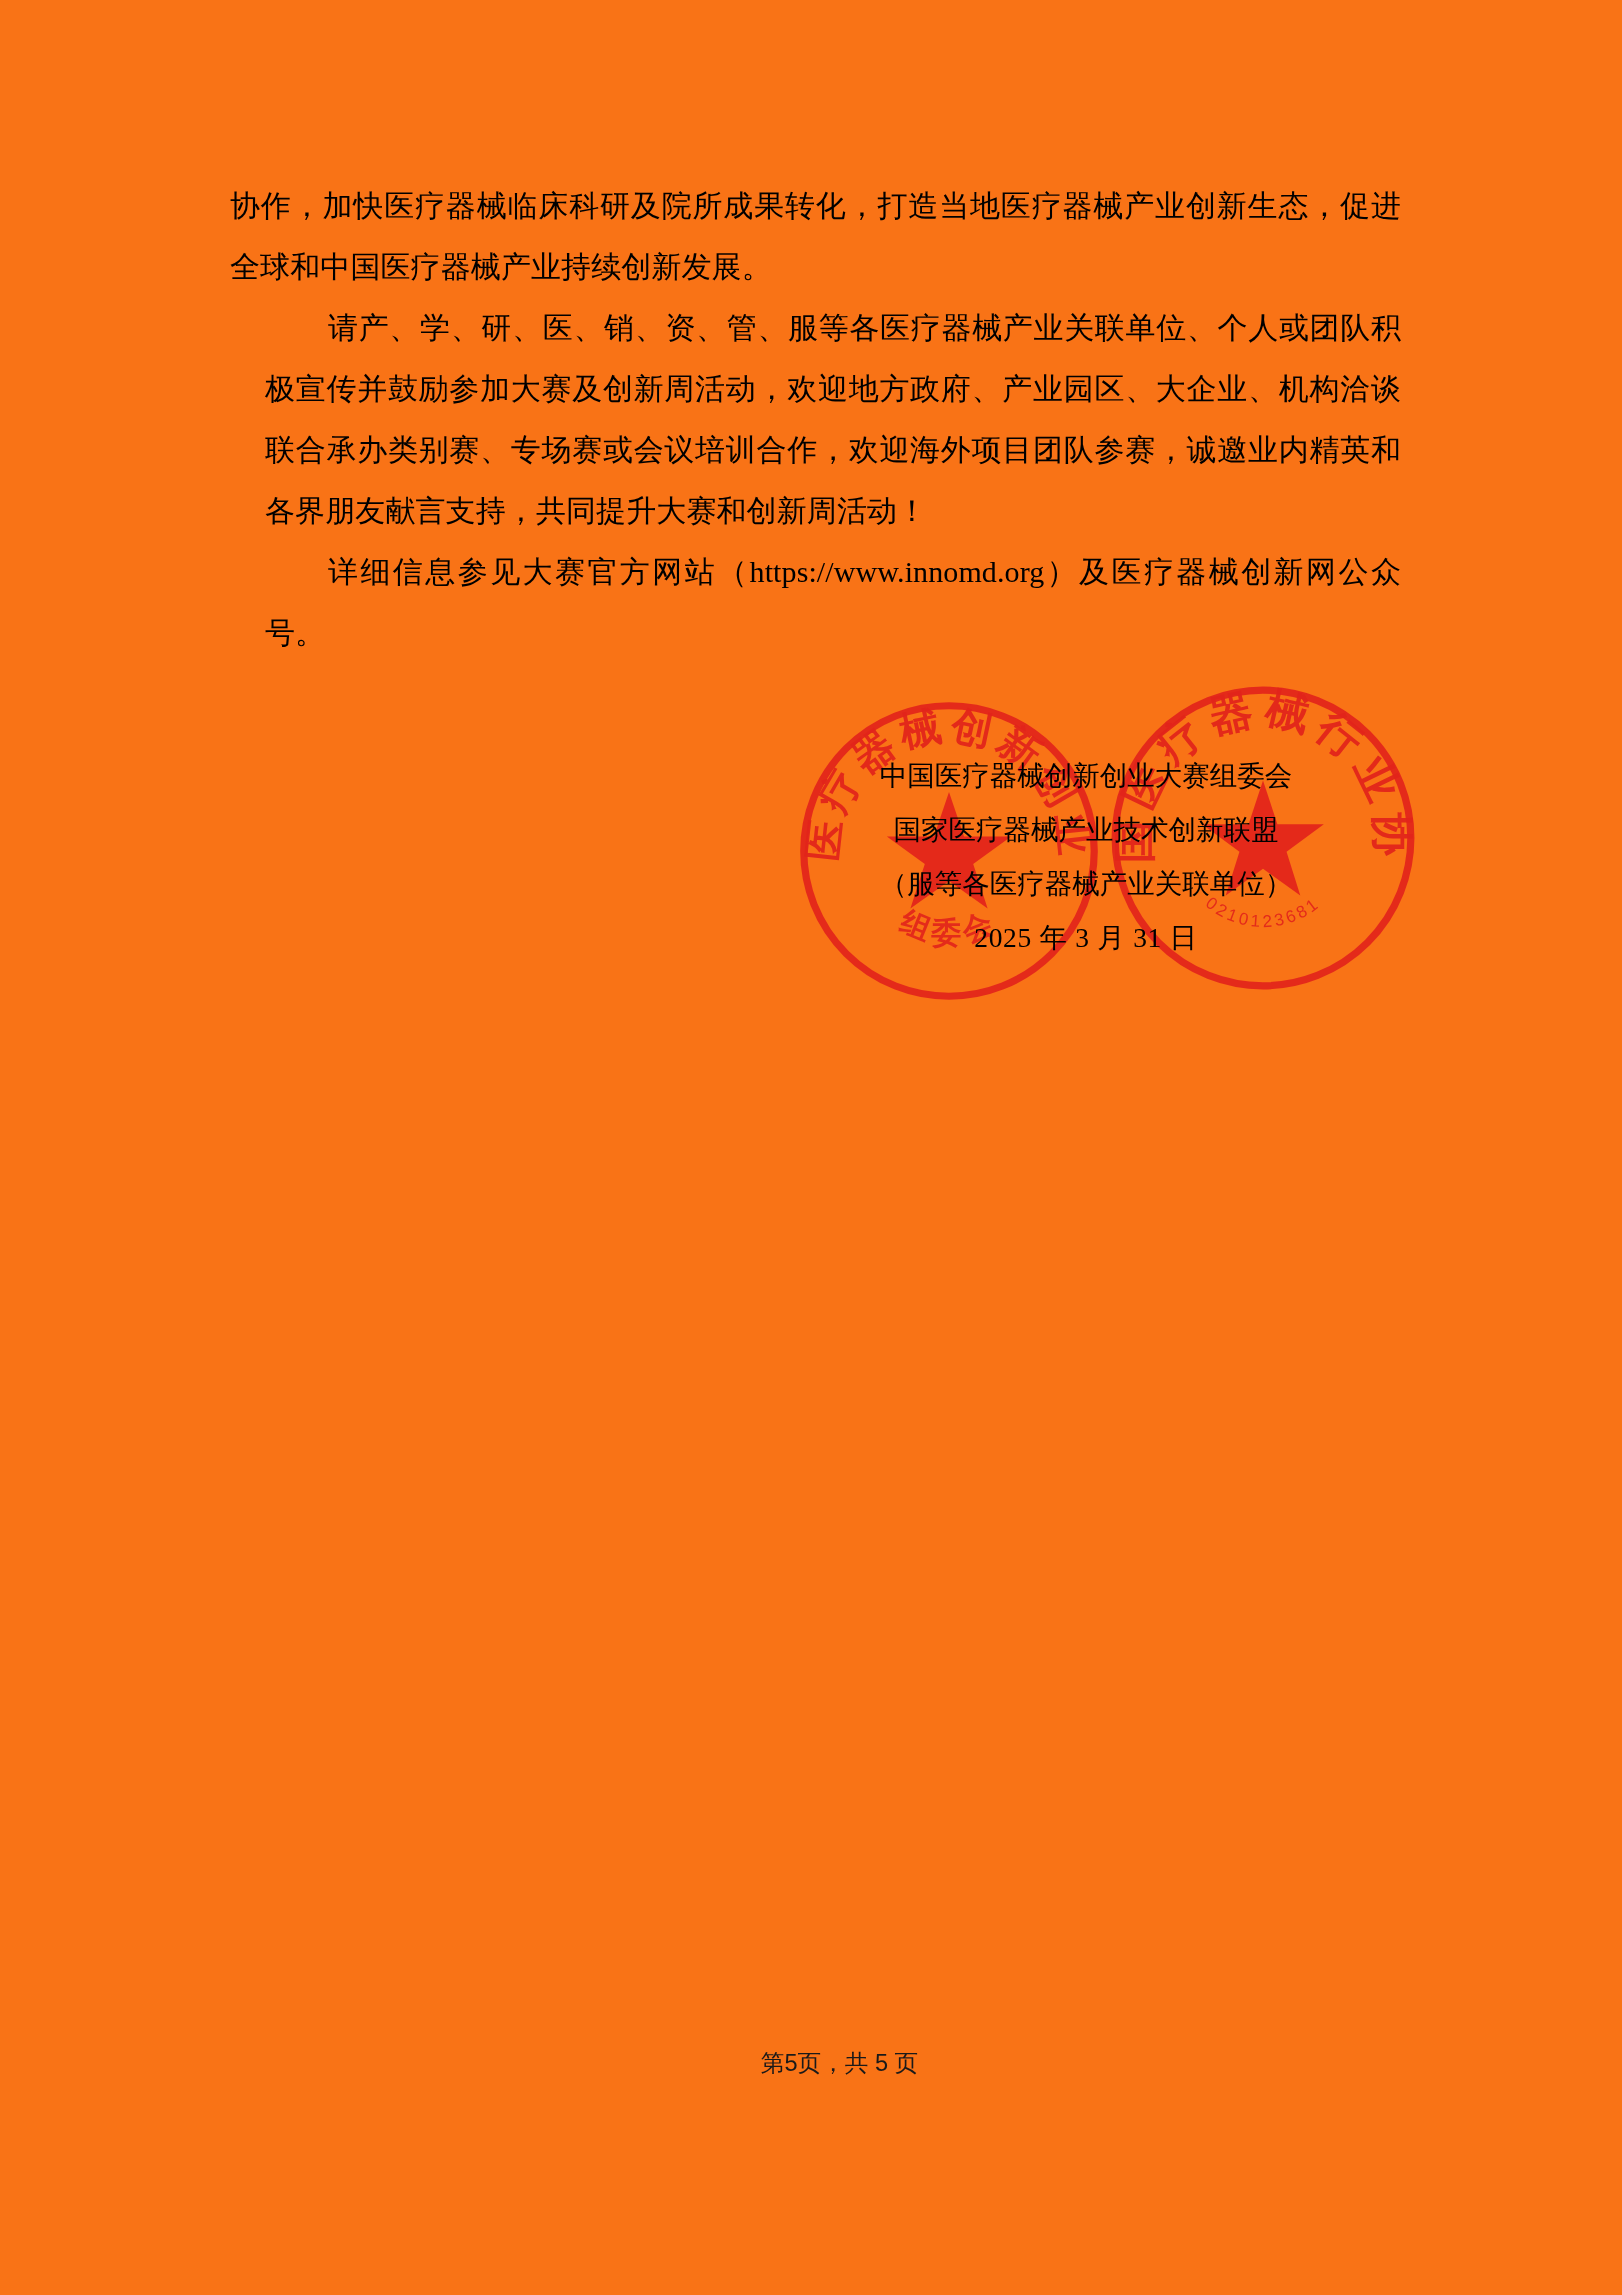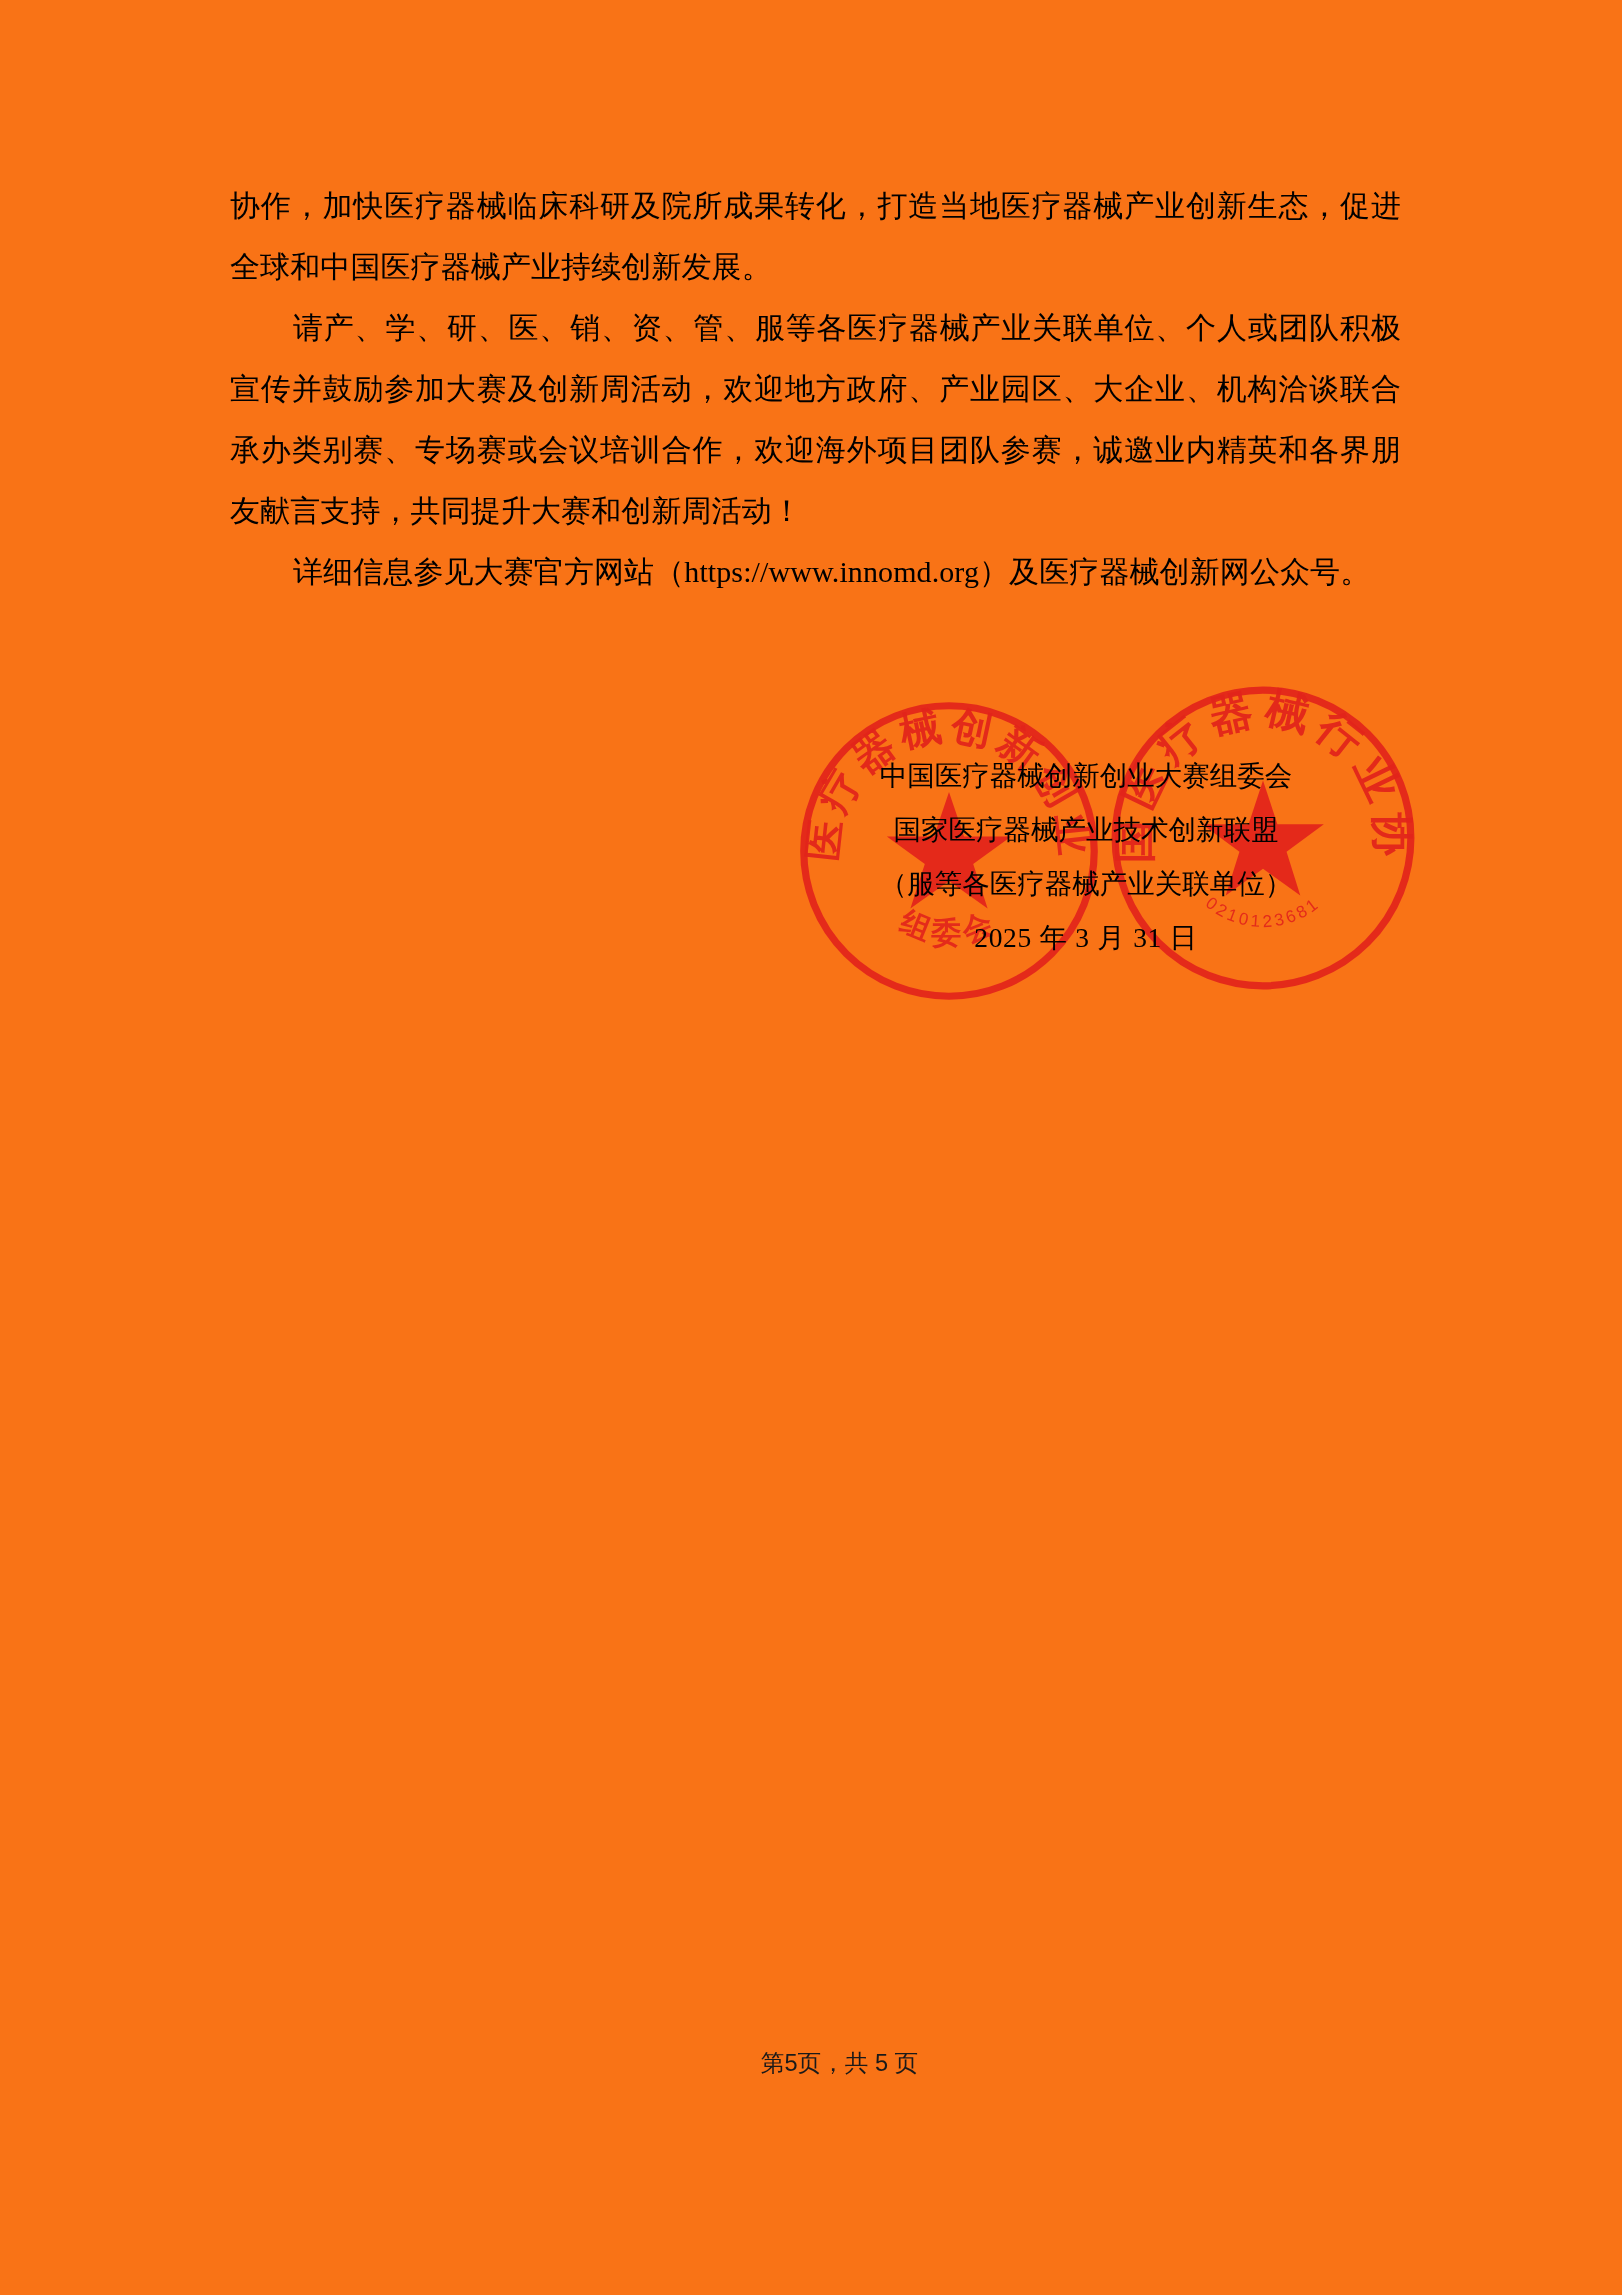--- a/index.html
+++ b/index.html
@@ -33,20 +33,21 @@
     margin: 0 0 0 0;
     font-size: 30px;
     line-height: 61px;
     text-align: justify;
     text-justify: inter-ideograph;
     letter-spacing: 0.1px;
   }
 
   p.indent {
     text-indent: 63px;
+    margin-left: 35px;
   }
 
   
   .sign-block {
     position: absolute;
     left: 831px;
     top: 749px;
     width: 510px;
     text-align: center;
     font-size: 27.5px;

